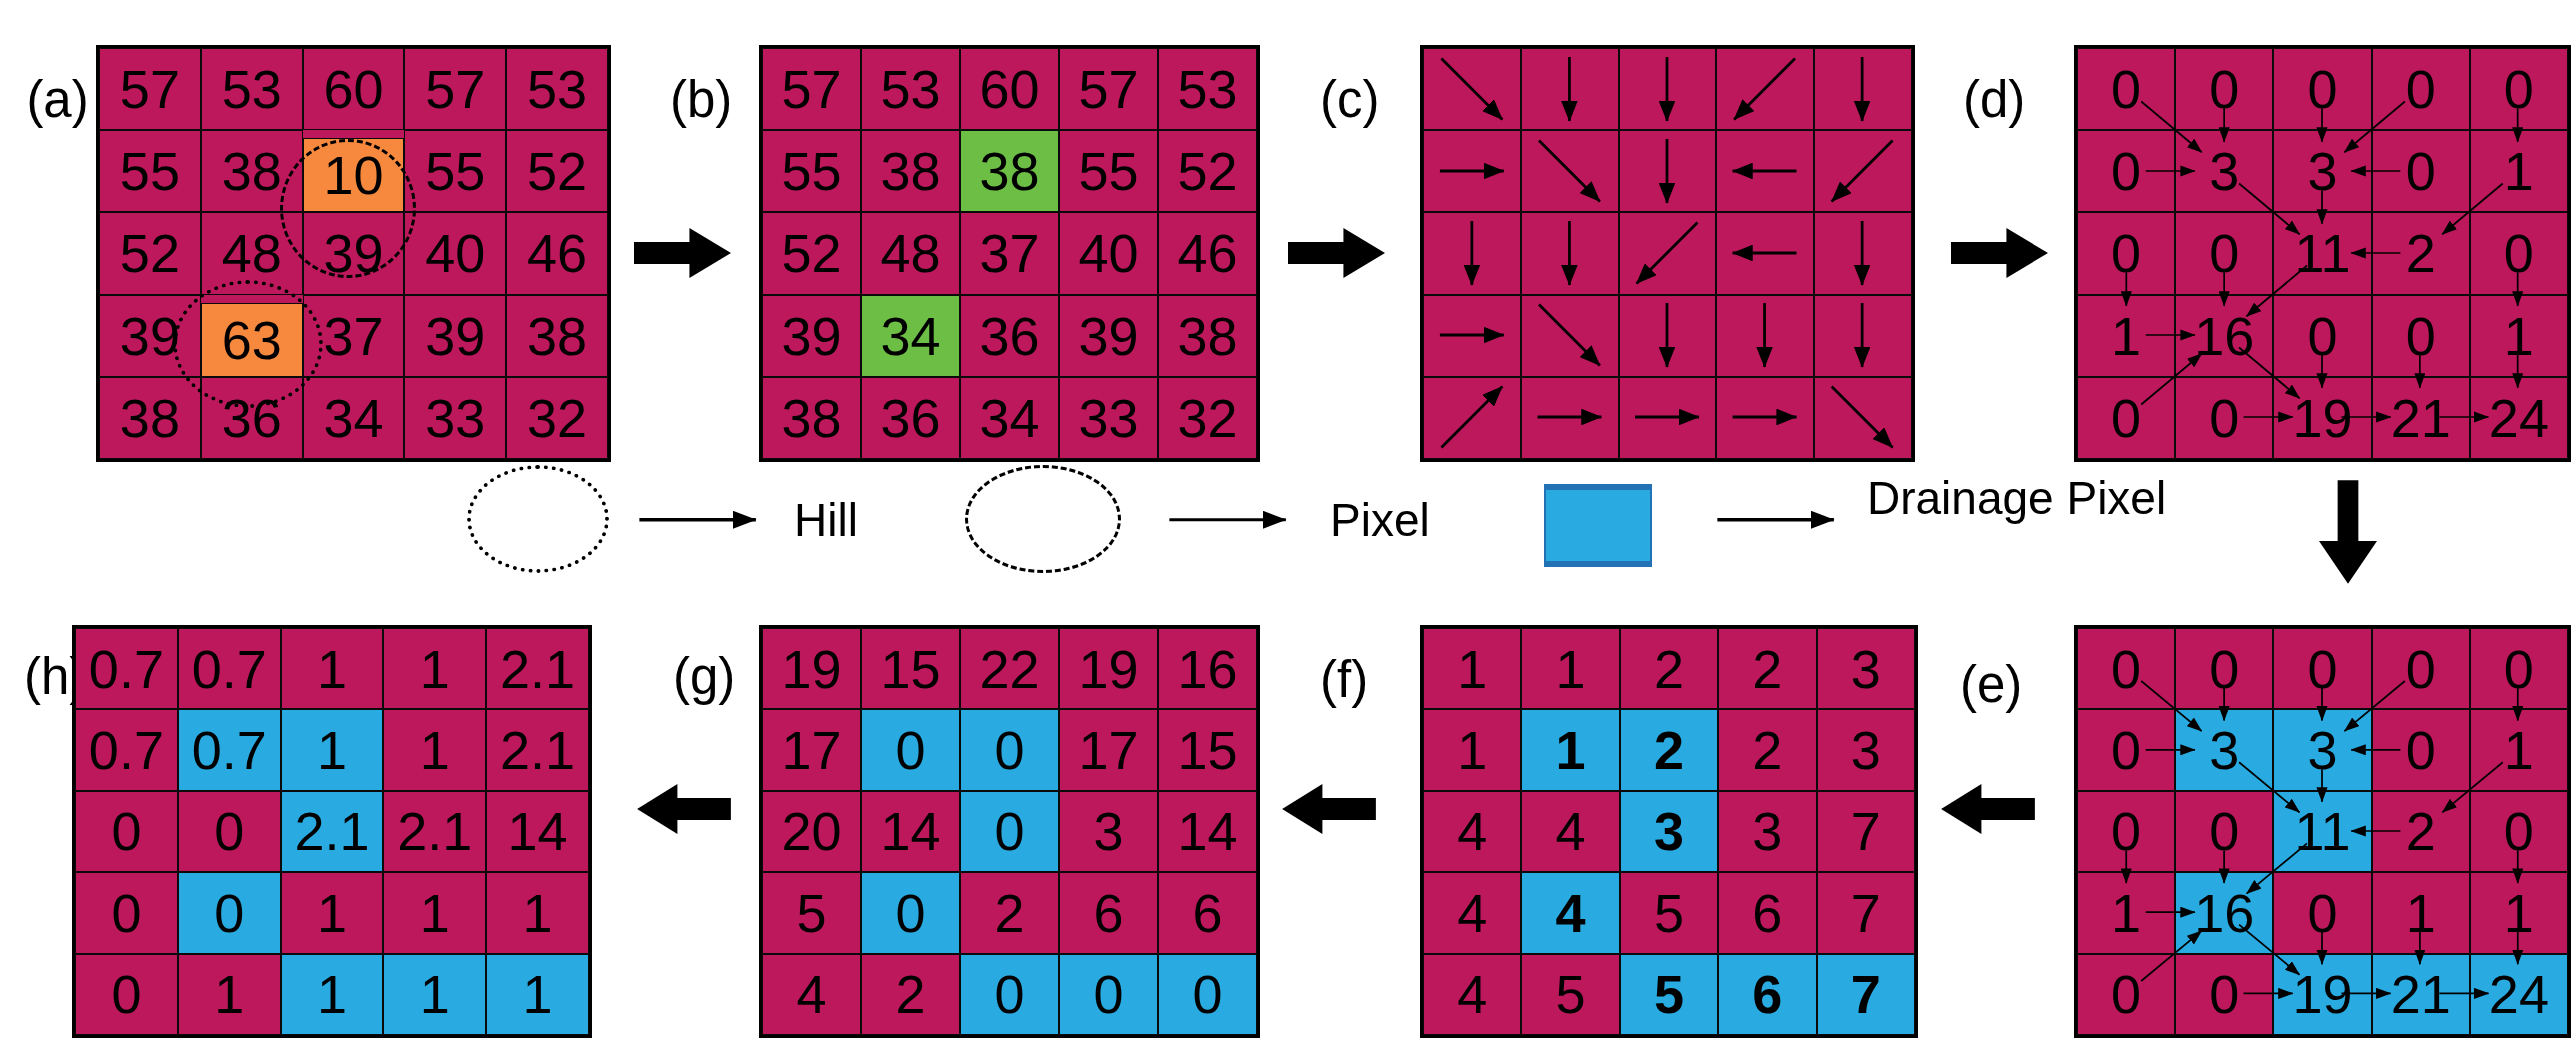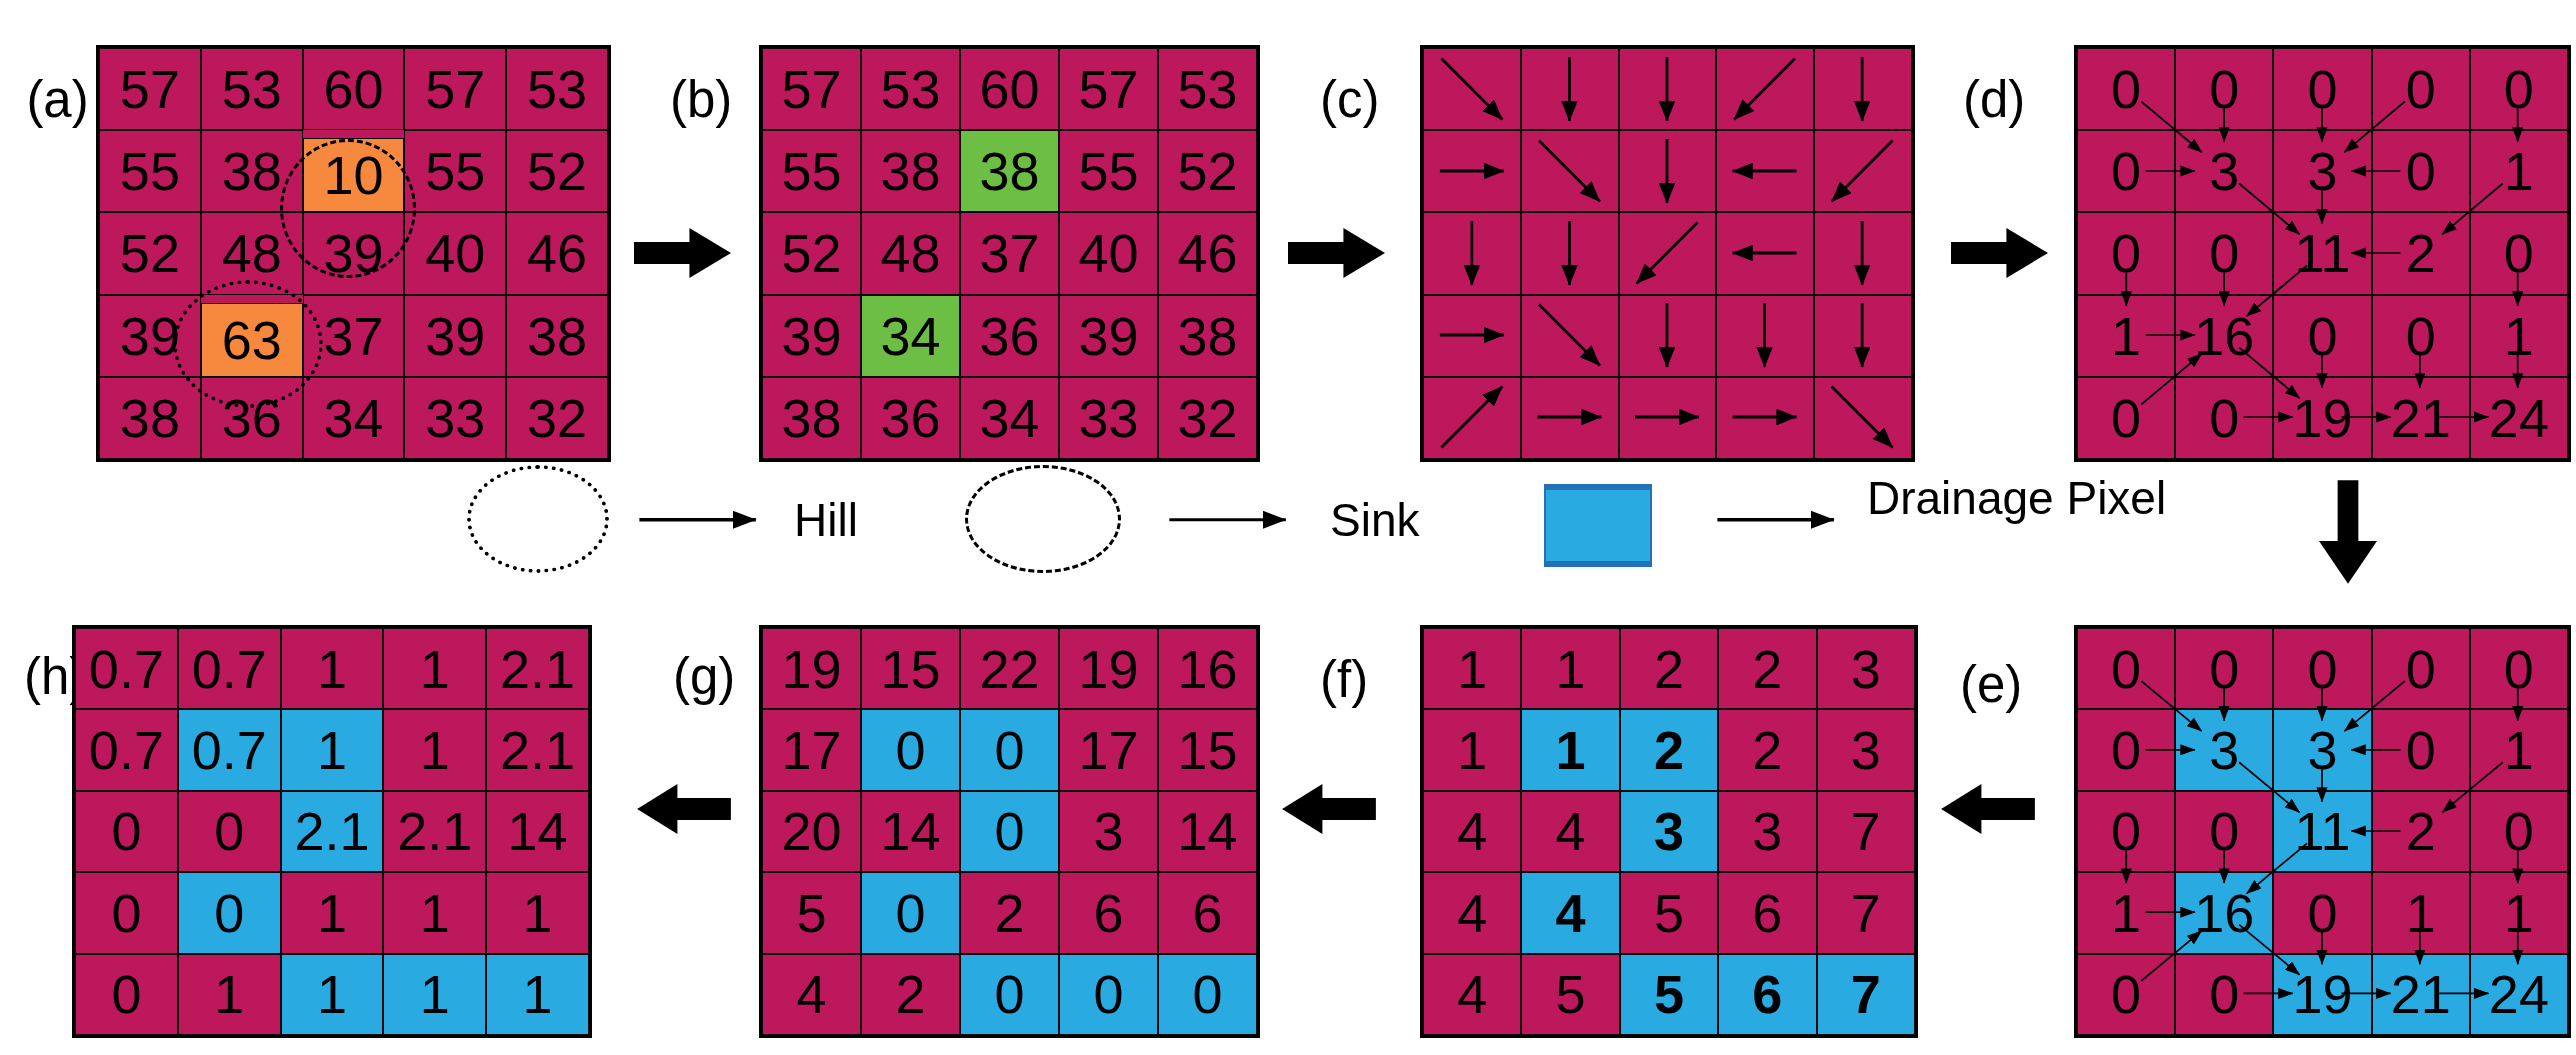--- a/index.html
+++ b/index.html
@@ -389,21 +389,21 @@
 
   <div class="ellipse dashed" style="left:965px;top:465px;width:156px;height:108px;"></div>
   <svg class="parrow" style="left:1168px;top:510px;" width="122" height="19.5" viewBox="0 0 176 28">
     <defs>
         <marker id="la2" markerUnits="userSpaceOnUse" markerWidth="34" markerHeight="26" refX="33" refY="13" orient="auto">
           <path d="M0,0 L34,13 L0,26 Z" fill="#000"></path>
         </marker>
       </defs>
     <line x1="2" y1="14" x2="170" y2="14" stroke="#000" stroke-width="4" marker-end="url(#la2)"></line>
   </svg>
-  <div class="legend-text" style="left:1330px;top:497px;">Sink</div>
+  <div class="legend-text" style="left:1330px;top:497px;">Pixel</div>
 
   <div class="swatch" style="left:1544px;top:484px;width:108px;height:83px;"></div>
   <svg class="parrow" style="left:1716px;top:510px;" width="122" height="19.5" viewBox="0 0 176 28">
     <defs>
         <marker id="la3" markerUnits="userSpaceOnUse" markerWidth="34" markerHeight="26" refX="33" refY="13" orient="auto">
           <path d="M0,0 L34,13 L0,26 Z" fill="#000"></path>
         </marker>
       </defs>
     <line x1="2" y1="14" x2="170" y2="14" stroke="#000" stroke-width="5" marker-end="url(#la3)"></line>
   </svg>

